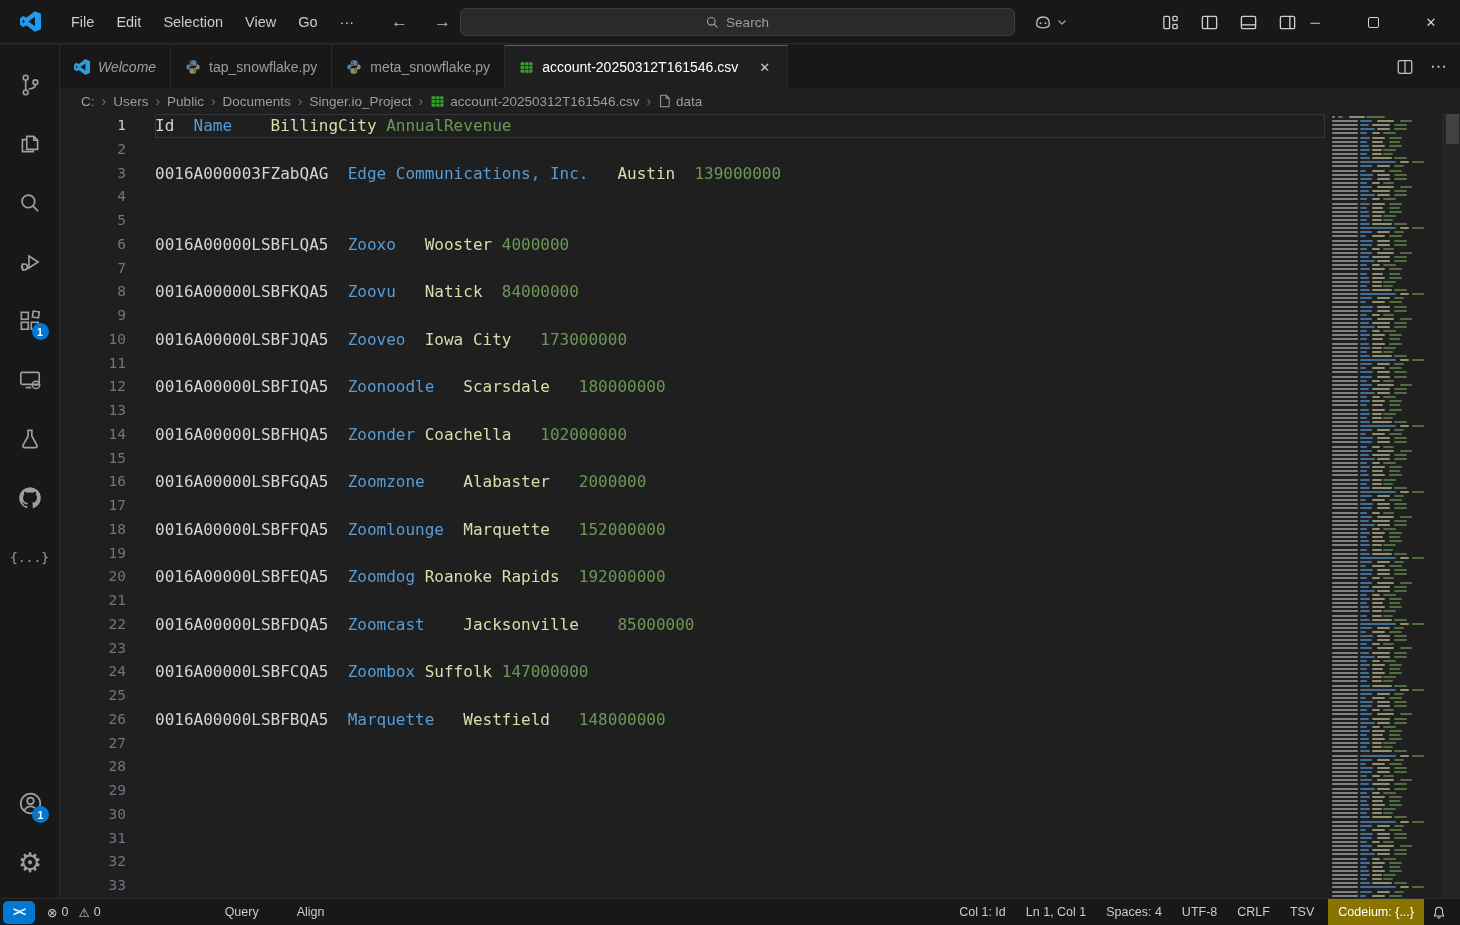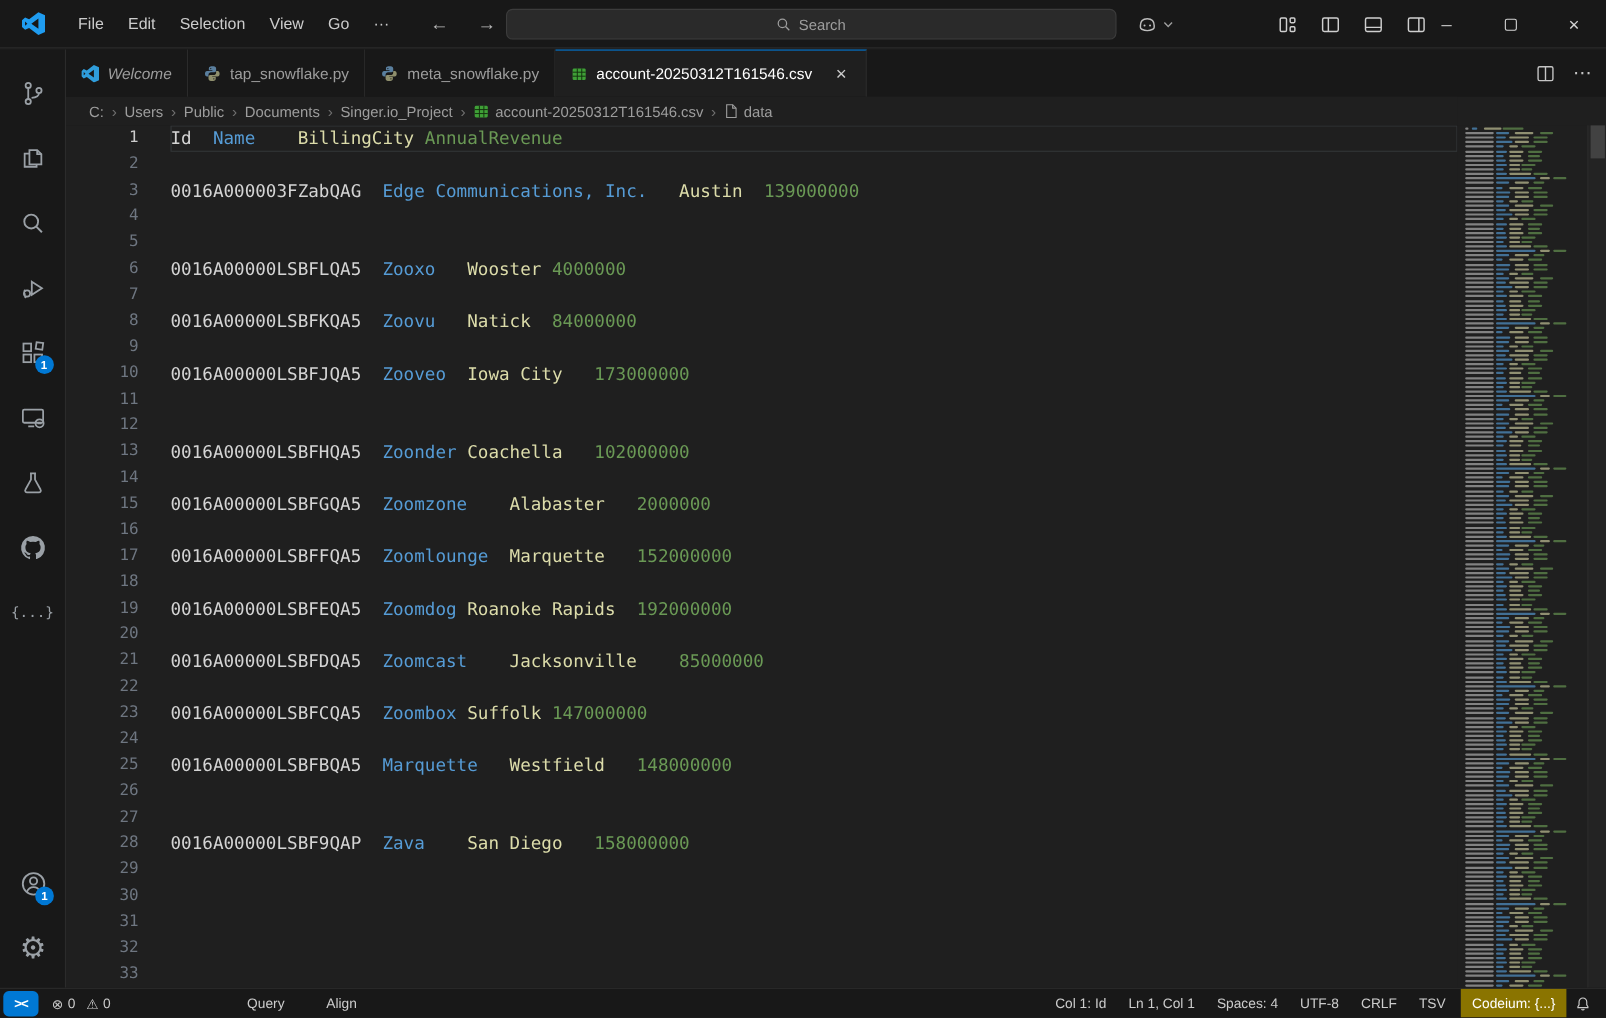--- a/index.html
+++ b/index.html
@@ -409,37 +409,37 @@
         <div class="code-line">&nbsp;</div>
         <div class="code-line"><span class="f0">0016A000003FZabQAG</span>	<span class="f1">Edge Communications, Inc.</span>	<span class="f2">Austin</span>	<span class="f3">139000000</span></div>
         <div class="code-line">&nbsp;</div>
         <div class="code-line">&nbsp;</div>
         <div class="code-line"><span class="f0">0016A00000LSBFLQA5</span>	<span class="f1">Zooxo</span>	<span class="f2">Wooster</span>	<span class="f3">4000000</span></div>
         <div class="code-line">&nbsp;</div>
         <div class="code-line"><span class="f0">0016A00000LSBFKQA5</span>	<span class="f1">Zoovu</span>	<span class="f2">Natick</span>	<span class="f3">84000000</span></div>
         <div class="code-line">&nbsp;</div>
         <div class="code-line"><span class="f0">0016A00000LSBFJQA5</span>	<span class="f1">Zooveo</span>	<span class="f2">Iowa City</span>	<span class="f3">173000000</span></div>
         <div class="code-line">&nbsp;</div>
+        <div class="code-line"><span class="f0">0016A00000LSBFIQA5</span>	<span class="f1">Zoonoodle</span>	<span class="f2">Scarsdale</span>	<span class="f3">180000000</span></div>
         <div class="code-line">&nbsp;</div>
         <div class="code-line"><span class="f0">0016A00000LSBFHQA5</span>	<span class="f1">Zoonder</span>	<span class="f2">Coachella</span>	<span class="f3">102000000</span></div>
         <div class="code-line">&nbsp;</div>
         <div class="code-line"><span class="f0">0016A00000LSBFGQA5</span>	<span class="f1">Zoomzone</span>	<span class="f2">Alabaster</span>	<span class="f3">2000000</span></div>
         <div class="code-line">&nbsp;</div>
         <div class="code-line"><span class="f0">0016A00000LSBFFQA5</span>	<span class="f1">Zoomlounge</span>	<span class="f2">Marquette</span>	<span class="f3">152000000</span></div>
         <div class="code-line">&nbsp;</div>
         <div class="code-line"><span class="f0">0016A00000LSBFEQA5</span>	<span class="f1">Zoomdog</span>	<span class="f2">Roanoke Rapids</span>	<span class="f3">192000000</span></div>
         <div class="code-line">&nbsp;</div>
         <div class="code-line"><span class="f0">0016A00000LSBFDQA5</span>	<span class="f1">Zoomcast</span>	<span class="f2">Jacksonville</span>	<span class="f3">85000000</span></div>
         <div class="code-line">&nbsp;</div>
         <div class="code-line"><span class="f0">0016A00000LSBFCQA5</span>	<span class="f1">Zoombox</span>	<span class="f2">Suffolk</span>	<span class="f3">147000000</span></div>
         <div class="code-line">&nbsp;</div>
         <div class="code-line"><span class="f0">0016A00000LSBFBQA5</span>	<span class="f1">Marquette</span>	<span class="f2">Westfield</span>	<span class="f3">148000000</span></div>
         <div class="code-line">&nbsp;</div>
         <div class="code-line">&nbsp;</div>
-        <div class="code-line"><span class="f0">0016A00000LSBF9QAP</span>	<span class="f1">Zava</span>	<span class="f2">San Diego</span>	<span class="f3">158000000</span></div>
         <div class="code-line">&nbsp;</div>
       </div>
   </div>
 
   <div class="minimap" id="minimap">
       <div class="mm-line" style="left: 7px; top: 2px; width: 2.84px; background: rgba(212, 212, 212, 0.55);"></div>
       <div class="mm-line" style="left: 12.68px; top: 2px; width: 5.68px; background: rgba(86, 156, 214, 0.65);"></div>
       <div class="mm-line" style="left: 24.04px; top: 2px; width: 15.62px; background: rgba(220, 220, 170, 0.6);"></div>
       <div class="mm-line" style="left: 41.08px; top: 2px; width: 18.46px; background: rgba(106, 153, 85, 0.65);"></div>
       <div class="mm-line" style="left: 7px; top: 6.12px; width: 25.56px; background: rgba(212, 212, 212, 0.55);"></div>

